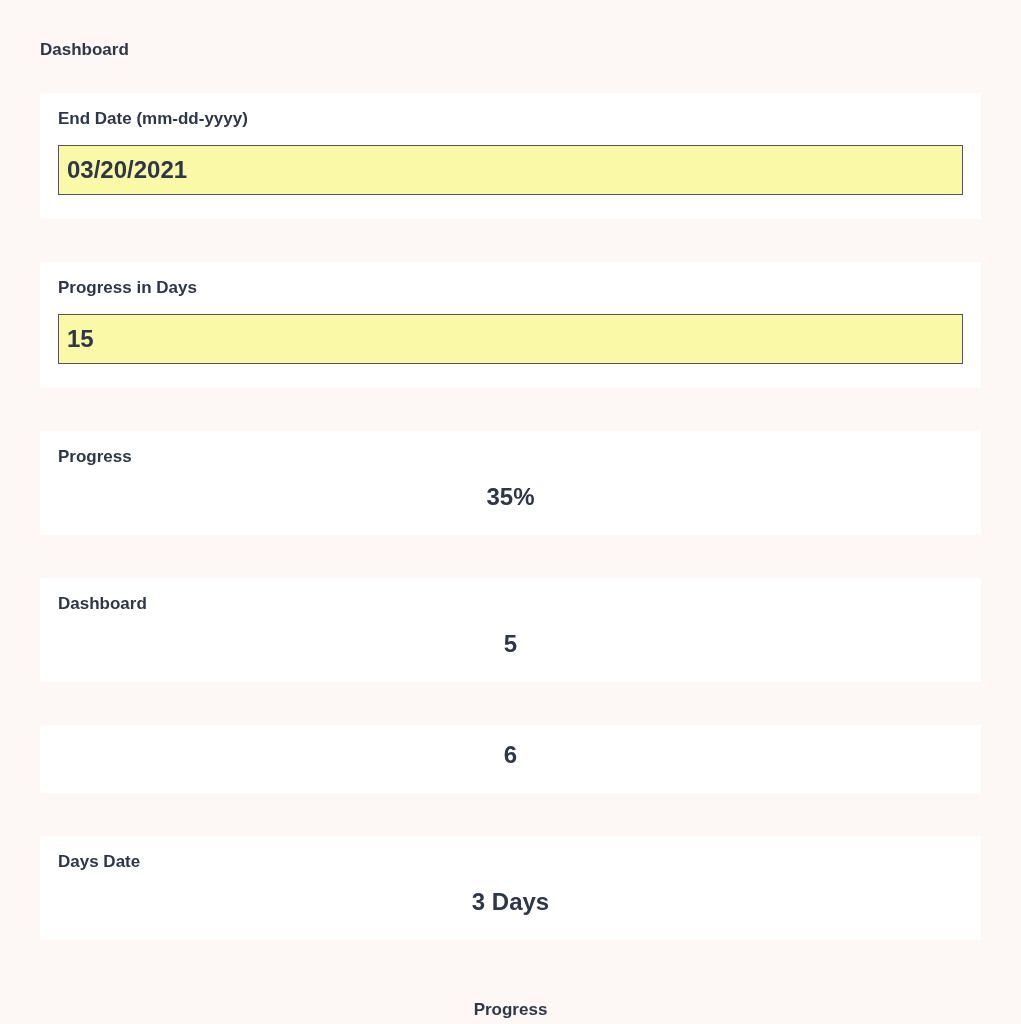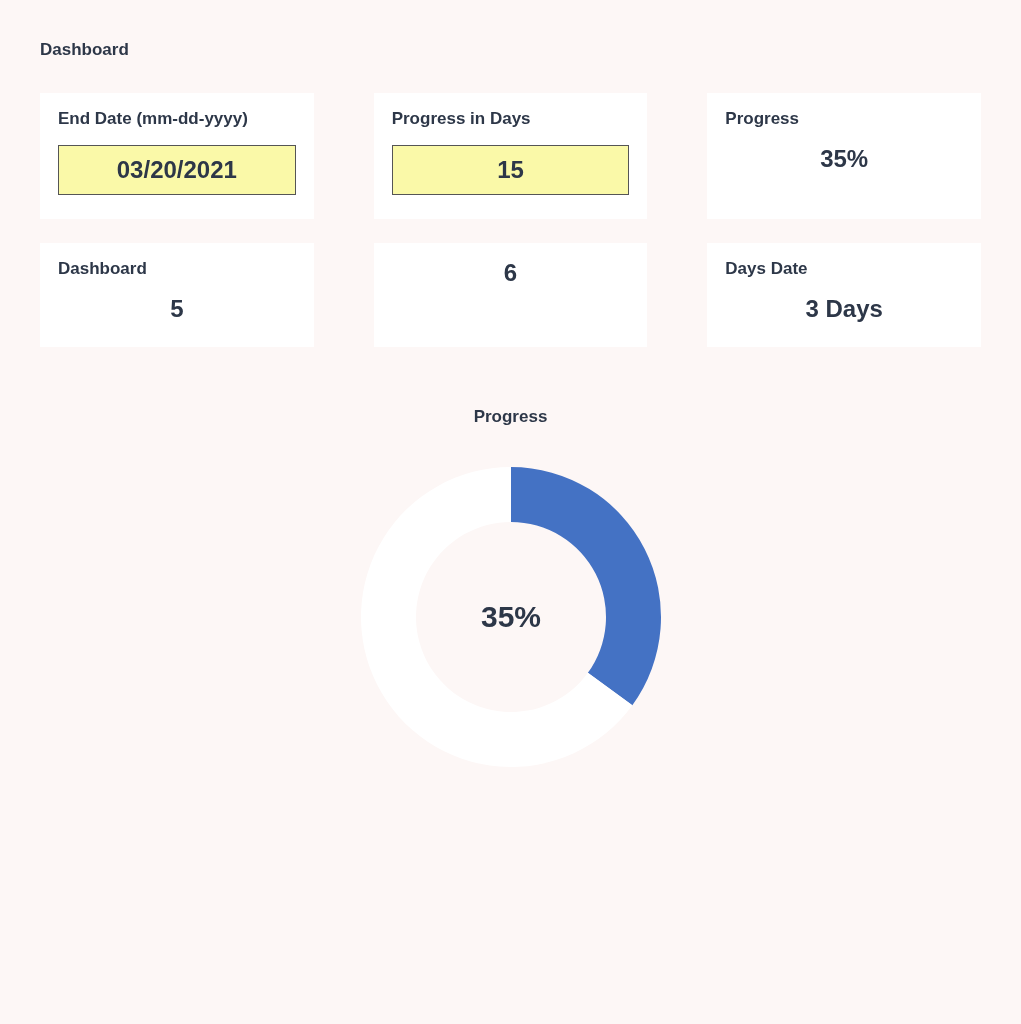--- a/index.html
+++ b/index.html
@@ -15,22 +15,22 @@
     padding: 40px;
     color: #2d3748;
   }
   .page-title {
     font-size: 17px;
     font-weight: bold;
     margin-bottom: 33px;
   }
   .grid {
     display: grid;
-    grid-template-columns: 1fr 1fr 1fr;
-    gap: 24px 60px;
+    grid-template-columns: 1fr;
+    gap: 43px 60px;
     margin-bottom: 60px;
   }
   .card {
     background: #ffffff;
     padding: 16px 18px 24px 18px;
   }
   .card-label {
     font-size: 17px;
     font-weight: bold;
     margin-bottom: 16px;
@@ -39,21 +39,21 @@
   .card-value {
     text-align: center;
     font-size: 24px;
     font-weight: bold;
     color: #2d3748;
   }
   .input-box {
     width: 100%;
     border: 1px solid #555;
     background: #faf9a8;
-    text-align: center;
+    text-align: left;
     font-size: 24px;
     font-weight: bold;
     font-family: inherit;
     padding: 10px 8px;
     color: #2d3748;
   }
   .chart-area {
     text-align: center;
   }
   .chart-title {

